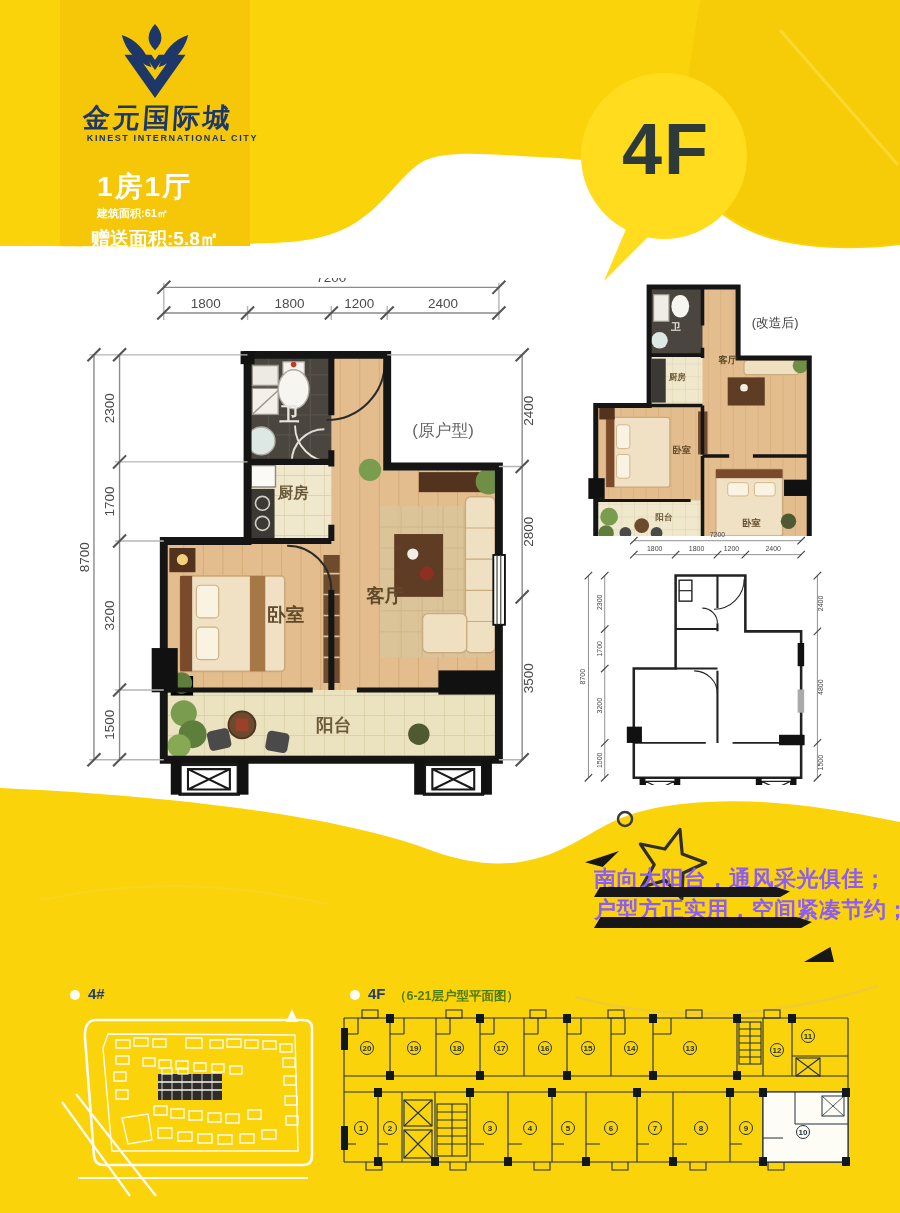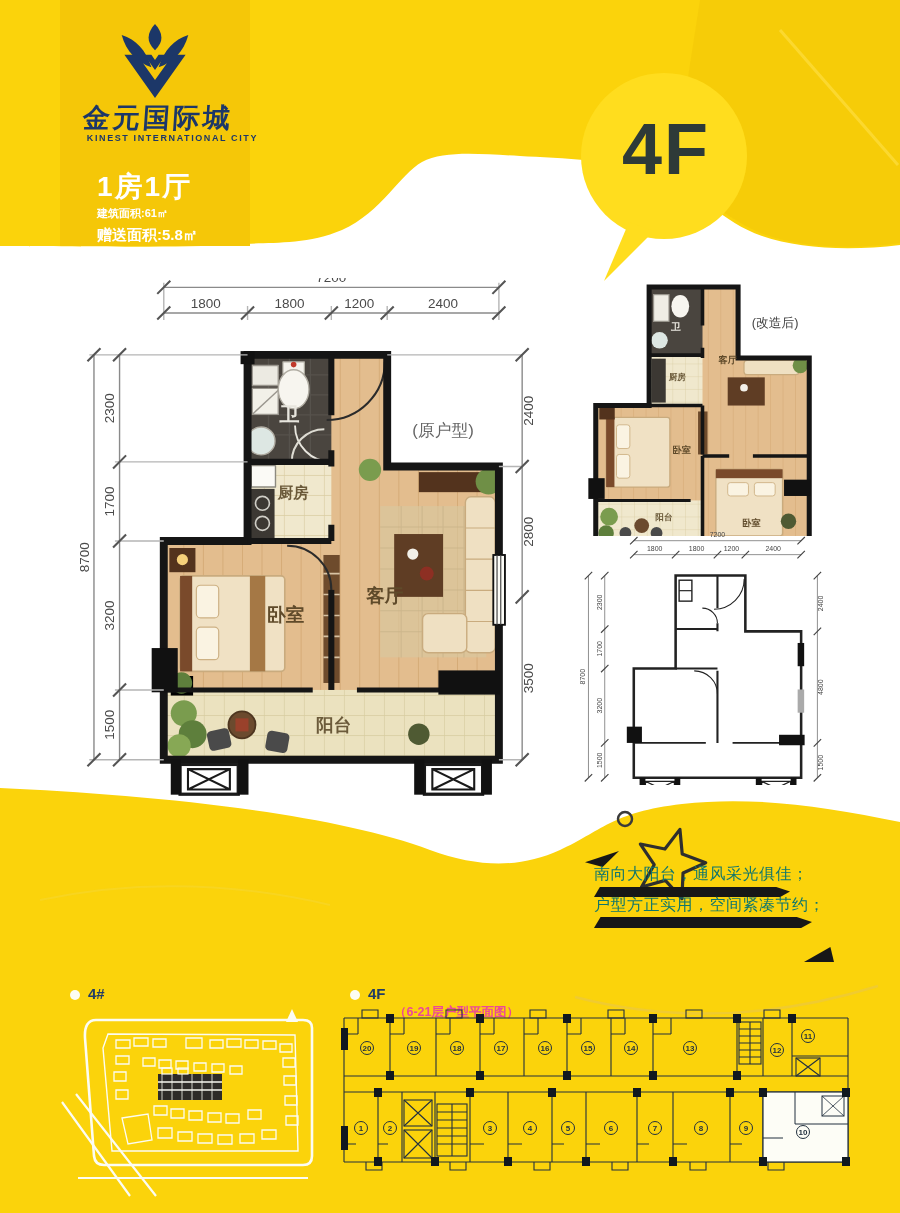--- a/index.html
+++ b/index.html
@@ -6,39 +6,39 @@
   #page{position:relative;width:900px;height:1213px;background:#ffffff;overflow:hidden;
         font-family:"Liberation Sans",sans-serif;}
   .abs{position:absolute;}
   
   #brand-cn{left:68px;top:100px;width:180px;text-align:center;font-family:"DejaVu Serif",serif;
     font-weight:bold;font-size:27px;color:#1c3768;letter-spacing:3px;transform:skewX(-4deg);}
   #brand-en{left:58px;top:133px;width:200px;text-align:right;font-size:9px;color:#1c3768;
     letter-spacing:1.6px;font-weight:bold;}
   #unit-type{left:97px;top:168px;font-size:28px;font-weight:bold;color:#ffffff;letter-spacing:2px;}
   #area1{left:97px;top:206px;font-size:11px;font-weight:bold;color:#ffffff;}
-  #area2{left:97px;top:226px;font-size:15px;font-weight:bold;color:#ffffff;}
+  #area2{left:91px;top:226px;font-size:19px;font-weight:bold;color:#ffffff;}
   #floor-badge{left:586px;top:108px;width:160px;text-align:center;font-size:72px;font-weight:bold;
     color:#2e3a38;letter-spacing:2px;}
   
-  .slogan{position:absolute;left:594px;font-size:16px;font-weight:normal;color:#0f766e;
+  .slogan{position:absolute;left:594px;font-size:22px;font-weight:bold;color:#8b5cf6;
     letter-spacing:0.5px;white-space:nowrap;}
   .swoosh{position:absolute;background:#171717;}
   #sw1{left:594px;top:887px;width:196px;height:10px;
        clip-path:polygon(0 100%,3% 0,93% 0,100% 45%,95% 100%);}
   #sw2{left:594px;top:917px;width:218px;height:11px;
        clip-path:polygon(0 100%,3% 0,93% 0,100% 45%,95% 100%);}
   #sw-start{left:585px;top:851px;width:34px;height:16px;background:#171717;
        clip-path:polygon(0 70%,100% 0,52% 100%);}
   #sw-end{left:804px;top:947px;width:30px;height:15px;background:#171717;
        clip-path:polygon(0 100%,88% 0,100% 100%);}
   
   .map-label{position:absolute;font-weight:bold;color:#223d66;font-size:15px;}
   .map-dot{position:absolute;width:10px;height:10px;border-radius:50%;background:#fdfdf4;}
-  #plate-desc{left:394px;top:988px;font-size:12.5px;color:#ec4899;font-weight:bold;margin-top:16px;}
+  #plate-desc{left:394px;top:988px;font-size:12.5px;color:#4d7c0f;font-weight:bold;}
   svg text{font-family:"Liberation Sans",sans-serif;}
 </style>
 </head>
 <body>
 
 <div id="page">
 
   <svg class="abs" style="left:0;top:0" width="900" height="1213">
     <path fill="#fbd30b" d="M0,0 H900 V245 C850,251 800,249 762,236 C722,222 700,192 660,176 C620,160 560,158 520,156 C482,154 444,150 422,162 C400,174 382,212 342,230 C302,247 262,241 237,245 C170,248 60,246 0,246 Z"></path>
     <path fill="#f3c607" opacity="0.55" d="M720,0 H900 V243 C850,250 800,247 766,235 C730,222 706,196 672,180 L700,0 Z"></path>

